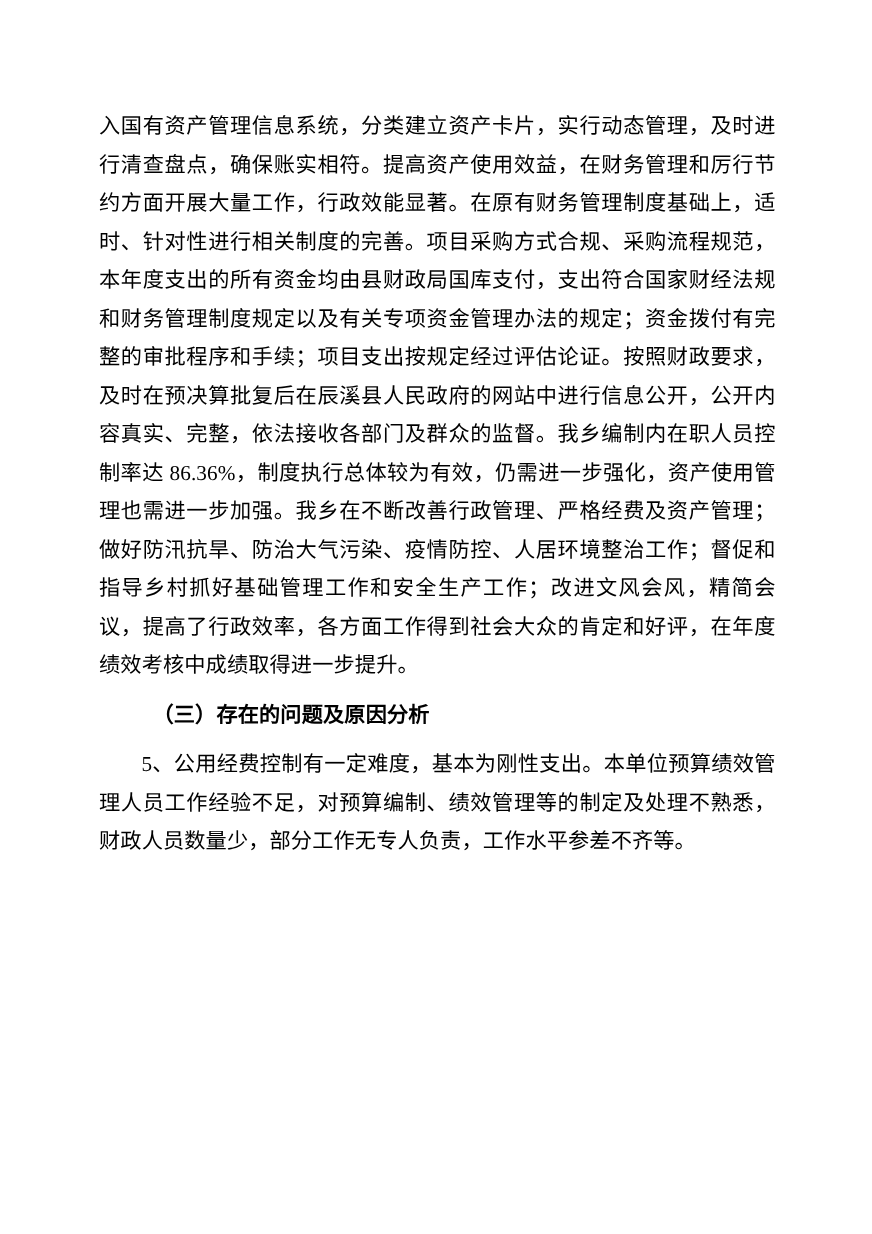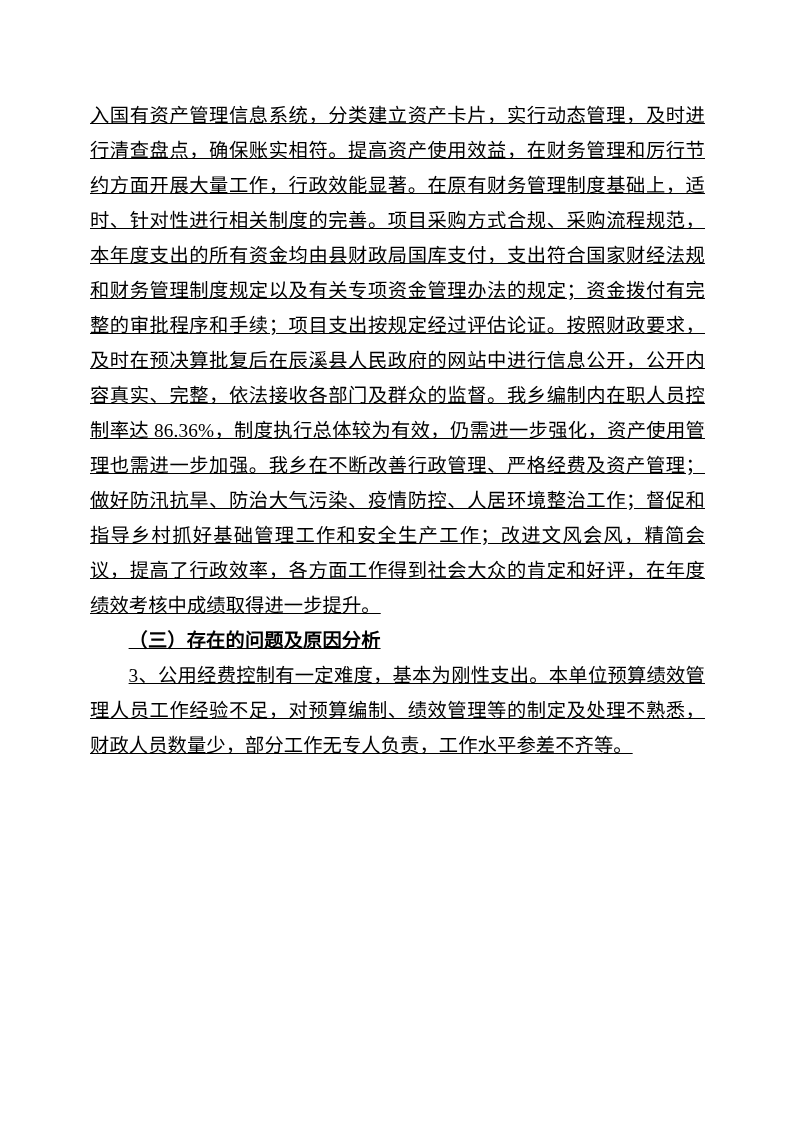--- a/index.html
+++ b/index.html
@@ -9,37 +9,36 @@
   }
   .page {
     position: relative;
     width: 793px;
     height: 788px;
     margin: 0 auto;
     background: #ffffff;
     box-sizing: border-box;
     padding: 98px 88px 0 90px;
     overflow: hidden;
-    text-decoration: underline;
   }
   .body-text {
     margin: 0;
     font-family: "Liberation Serif", "DejaVu Serif", serif;
     font-size: 19.3px;
     line-height: 35px;
     color: #000000;
     text-align: justify;
     text-justify: inter-ideograph;
     letter-spacing: 0.1px;
   }
   .indent-2em {
     text-indent: 2em;
   }
   .section-heading {
-    margin: 0;
+    margin: 10px;
     font-family: "Liberation Sans", "DejaVu Sans", sans-serif;
     font-weight: bold;
     font-size: 19.3px;
     line-height: 35px;
     color: #000000;
     text-indent: 2em;
     text-align: left;
     letter-spacing: 0.1px;
   }
 </style>
@@ -47,15 +46,15 @@
 <body>
 
 <div class="page">
 
   <p class="body-text">入国有资产管理信息系统，分类建立资产卡片，实行动态管理，及时进行清查盘点，确保账实相符。提高资产使用效益，在财务管理和厉行节约方面开展大量工作，行政效能显著。在原有财务管理制度基础上，适时、针对性进行相关制度的完善。项目采购方式合规、采购流程规范，本年度支出的所有资金均由县财政局国库支付，支出符合国家财经法规和财务管理制度规定以及有关专项资金管理办法的规定；资金拨付有完整的审批程序和手续；项目支出按规定经过评估论证。按照财政要求，及时在预决算批复后在辰溪县人民政府的网站中进行信息公开，公开内容真实、完整，依法接收各部门及群众的监督。我乡编制内在职人员控制率达 86.36%，制度执行总体较为有效，仍需进一步强化，资产使用管理也需进一步加强。我乡在不断改善行政管理、严格经费及资产管理；做好防汛抗旱、防治大气污染、疫情防控、人居环境整治工作；督促和指导乡村抓好基础管理工作和安全生产工作；改进文风会风，精简会议，提高了行政效率，各方面工作得到社会大众的肯定和好评，在年度绩效考核中成绩取得进一步提升。</p>
 
   <h3 class="section-heading">（三）存在的问题及原因分析</h3>
 
 
 
-  <p class="body-text indent-2em">3、公用经费控制有一定难度，基本为刚性支出。本单位预算绩效管理人员工作经验不足，对预算编制、绩效管理等的制定及处理不熟悉，财政人员数量少，部分工作无专人负责，工作水平参差不齐等。</p>
+  <p class="body-text indent-2em">5、公用经费控制有一定难度，基本为刚性支出。本单位预算绩效管理人员工作经验不足，对预算编制、绩效管理等的制定及处理不熟悉，财政人员数量少，部分工作无专人负责，工作水平参差不齐等。</p>
 
 </div>
 
 </body></html>

